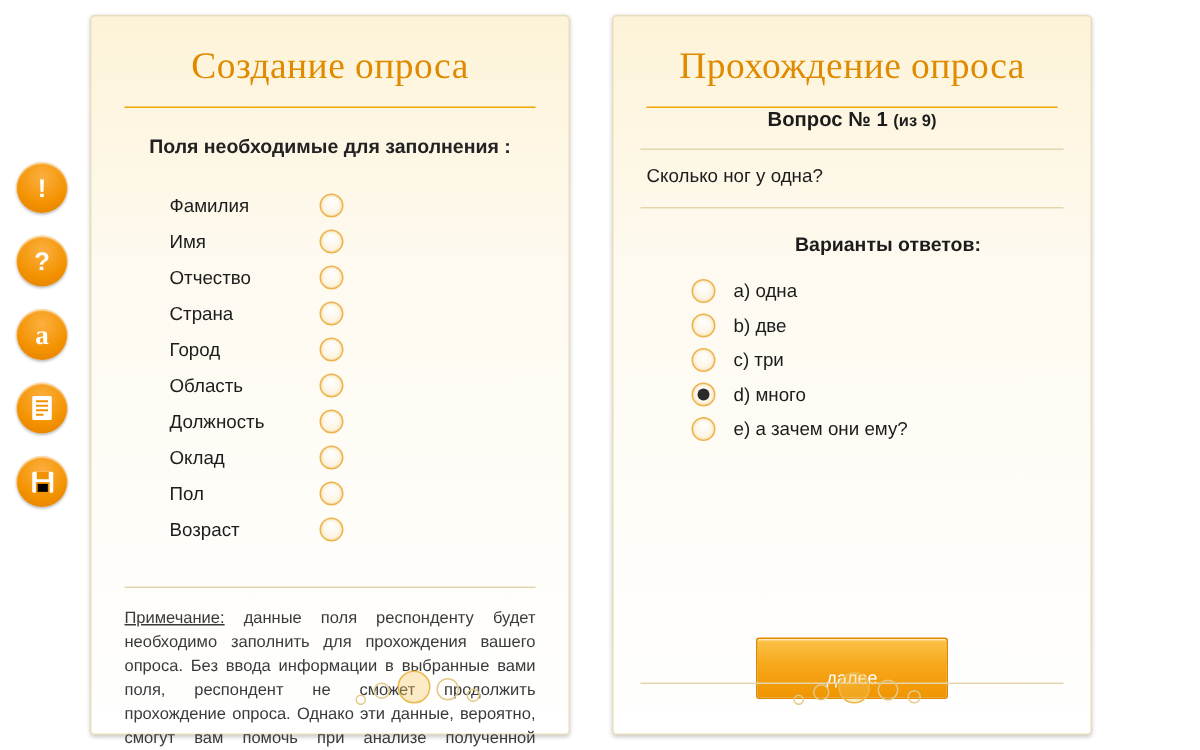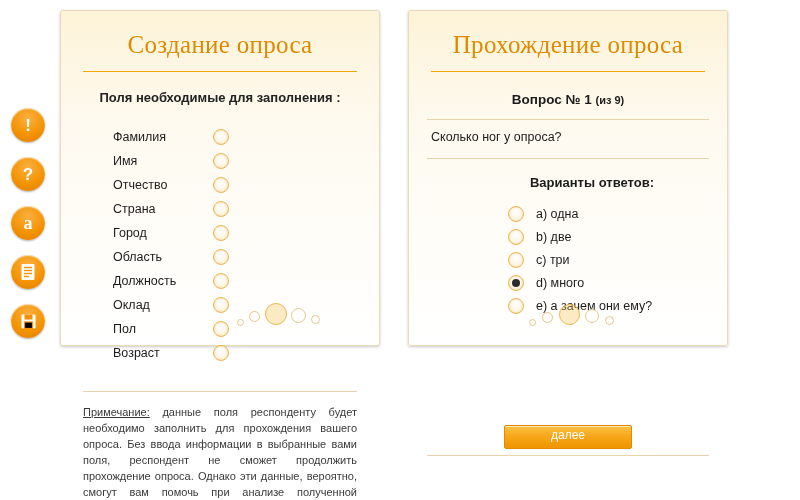--- a/index.html
+++ b/index.html
@@ -43,21 +43,21 @@
     user-select: none;
   }
   .rail-btn.glyph-a { font-family: "Liberation Serif", serif; font-size: 18px; font-style: normal; }
   .rail-btn svg { display: block; }
 
   
   .panel {
     position: absolute;
     top: 10px;
     width: 320px;
-    height: 336px;
+    height: 480px;
     background: linear-gradient(180deg, #fdf3d8 0%, #fefaf0 35%, #ffffff 100%);
     border: 1px solid #e9dcb8;
     border-radius: 3px;
     box-shadow: 0 1px 3px rgba(0,0,0,.22);
     box-sizing: border-box;
   }
   .panel-left  { left: 60px; }
   .panel-right { left: 408px; }
 
   .panel-title {
@@ -135,21 +135,20 @@
   .note u {
     text-decoration: underline;
   }
 
   
   .question-head {
     text-align: center;
     font-size: 13.5px;
     font-weight: bold;
     color: #1c1c1c;
-    margin-top: 20px;
   }
   .question-head .small {
     font-size: 11px;
     font-weight: bold;
   }
   .q-rule {
     margin: 12px 18px 0 18px;
     height: 1px;
     background: #e4d5ae;
   }
@@ -167,21 +166,20 @@
     text-align: center;
     font-size: 13px;
     font-weight: bold;
     color: #1c1c1c;
     margin-top: 16px;
     padding-left: 48px;
   }
   .answers {
     margin-top: 12px;
     padding-left: 52px;
-    margin-left: 47px;
   }
   .answer-row {
     display: flex;
     align-items: center;
     height: 23px;
   }
   .answer-label {
     font-size: 12.5px;
     color: #1c1c1c;
     margin-left: 12px;
@@ -190,21 +188,21 @@
   .next-wrap {
     position: absolute;
     left: 0;
     right: 0;
     top: 414px;
     text-align: center;
   }
   .next-btn {
     display: inline-block;
     min-width: 98px;
-    padding: 2px 14px 6px 14px;
+    padding: 19px 14px 6px 14px;
     background: linear-gradient(180deg, #fcc34a 0%, #f7a71a 45%, #ef9500 100%);
     border: 1px solid #e08a00;
     border-radius: 2px;
     color: #ffffff;
     font-size: 12px;
     text-align: center;
     box-shadow: inset 0 1px 0 rgba(255,255,255,.6);
     cursor: pointer;
     user-select: none;
   }
@@ -336,21 +334,21 @@
 <div class="panel panel-right">
   <div class="panel-title">Прохождение опроса</div>
   <div class="title-rule"></div>
 
   <div class="question-head">
     <span>Вопрос  № 1</span>
     <span class="small">(из 9)</span>
   </div>
   <div class="q-rule"></div>
 
-  <div class="question-text">Сколько ног у опроса?</div>
+  <div class="question-text">Сколько ног у одна?</div>
   <div class="q-rule2"></div>
 
   <div class="answers-title">Варианты ответов:</div>
 
   <div class="answers">
     <div class="answer-row">
       <span class="radio"></span>
       <span class="answer-label">a) одна</span>
     </div>
     <div class="answer-row">

